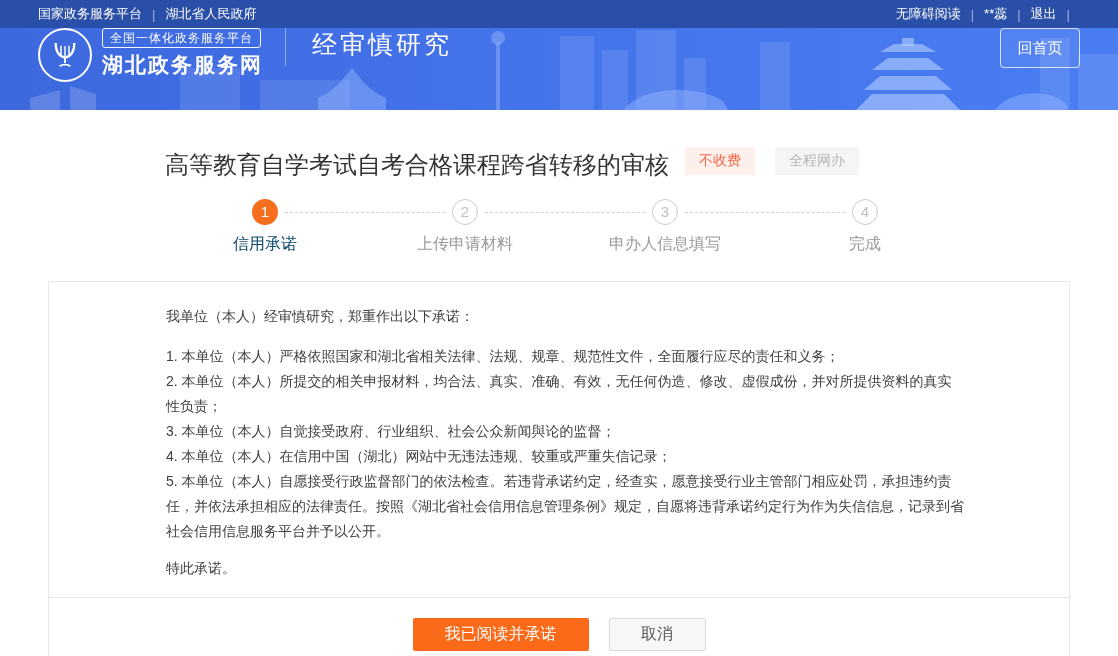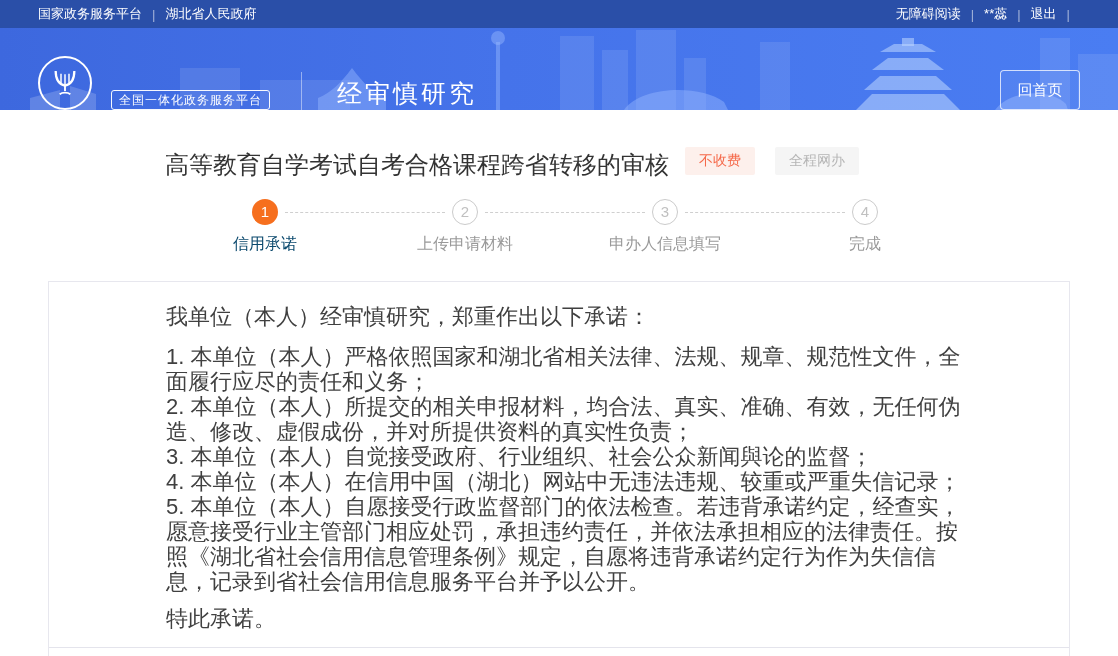--- a/index.html
+++ b/index.html
@@ -16,21 +16,21 @@
     display: flex; align-items: center; padding: 0 38px; font-size: 13px;
   }
   .topbar .sep { margin: 0 10px; color: rgba(255,255,255,0.55); }
   .topbar .link { cursor: pointer; }
   .topbar-right { margin-left: auto; display: flex; align-items: center; }
 
   
   .banner {
     height: 82px; position: relative; overflow: hidden;
     background: linear-gradient(90deg, #3d68de 0%, #4573ea 45%, #4a7df2 100%);
-    display: flex; align-items: flex-end; padding: 0 38px; gap: 9px;
+    display: flex; align-items: flex-start; padding: 0 38px;
   }
   .banner-deco { position: absolute; left: 0; bottom: 0; width: 1118px; height: 82px; pointer-events: none; }
   .logo-circle {
     width: 54px; height: 54px; border-radius: 50%;
     border: 2px solid #fff; flex: 0 0 auto;
     display: flex; align-items: center; justify-content: center;
     position: relative; z-index: 2;
   }
   .brand-text { margin-left: 10px; position: relative; z-index: 2; }
   .brand-pill {
@@ -74,21 +74,21 @@
   .step.active .step-label { color: #0c4a6e; }
   .step:not(.active) .step-label { color: #999; }
 
   
   .panel {
     width: 1022px; margin: 26px auto 0; background: #fff;
     border: 1px solid #e7e7ee;
   }
   .panel-body {
     padding: 22px 105px 0 117px;
-    font-size: 22px; line-height: 25px; color: #404040;
+    font-size: 14px; line-height: 25px; color: #404040;
   }
   .panel-body p { margin: 0; }
   .panel-body p.intro { margin-bottom: 15px; }
   .panel-body p.closing { margin-top: 12px; }
   .panel-divider { border-top: 1px solid #e4e4ec; margin-top: 16px; }
   .panel-actions { padding: 20px 0; display: flex; justify-content: center; gap: 20px; }
   .btn { font-family: inherit; font-size: 16px; height: 33px; border-radius: 2px; cursor: pointer; }
   .btn-confirm { width: 176px; background: #fb6a18; color: #fff; border: none; }
   .btn-cancel { width: 97px; background: #f7f7f8; color: #555; border: 1px solid #dcdcdc; }
 </style>
@@ -149,20 +149,21 @@
       <path d="M9 5 L9 12" stroke-width="1.1"></path>
       <path d="M12 5.5 L12 13.5" stroke-width="1.1"></path>
       <path d="M15 5 L15 12" stroke-width="1.1"></path>
       <path d="M12 14 L12 18" stroke-width="1.4"></path>
       <path d="M8 20.5 C10 18.8 14 18.8 16 20.5" stroke-width="1.4"></path>
     </svg>
   </div>
 
   <div class="brand-text">
     <span class="brand-pill">全国一体化政务服务平台</span>
+    <div class="brand-name">湖北政务服务网</div>
   </div>
 
   <div class="banner-divider"></div>
   <div class="banner-section">经审慎研究</div>
 
   <div class="home-btn">回首页</div>
 </div>
 
 <div class="main">
 

